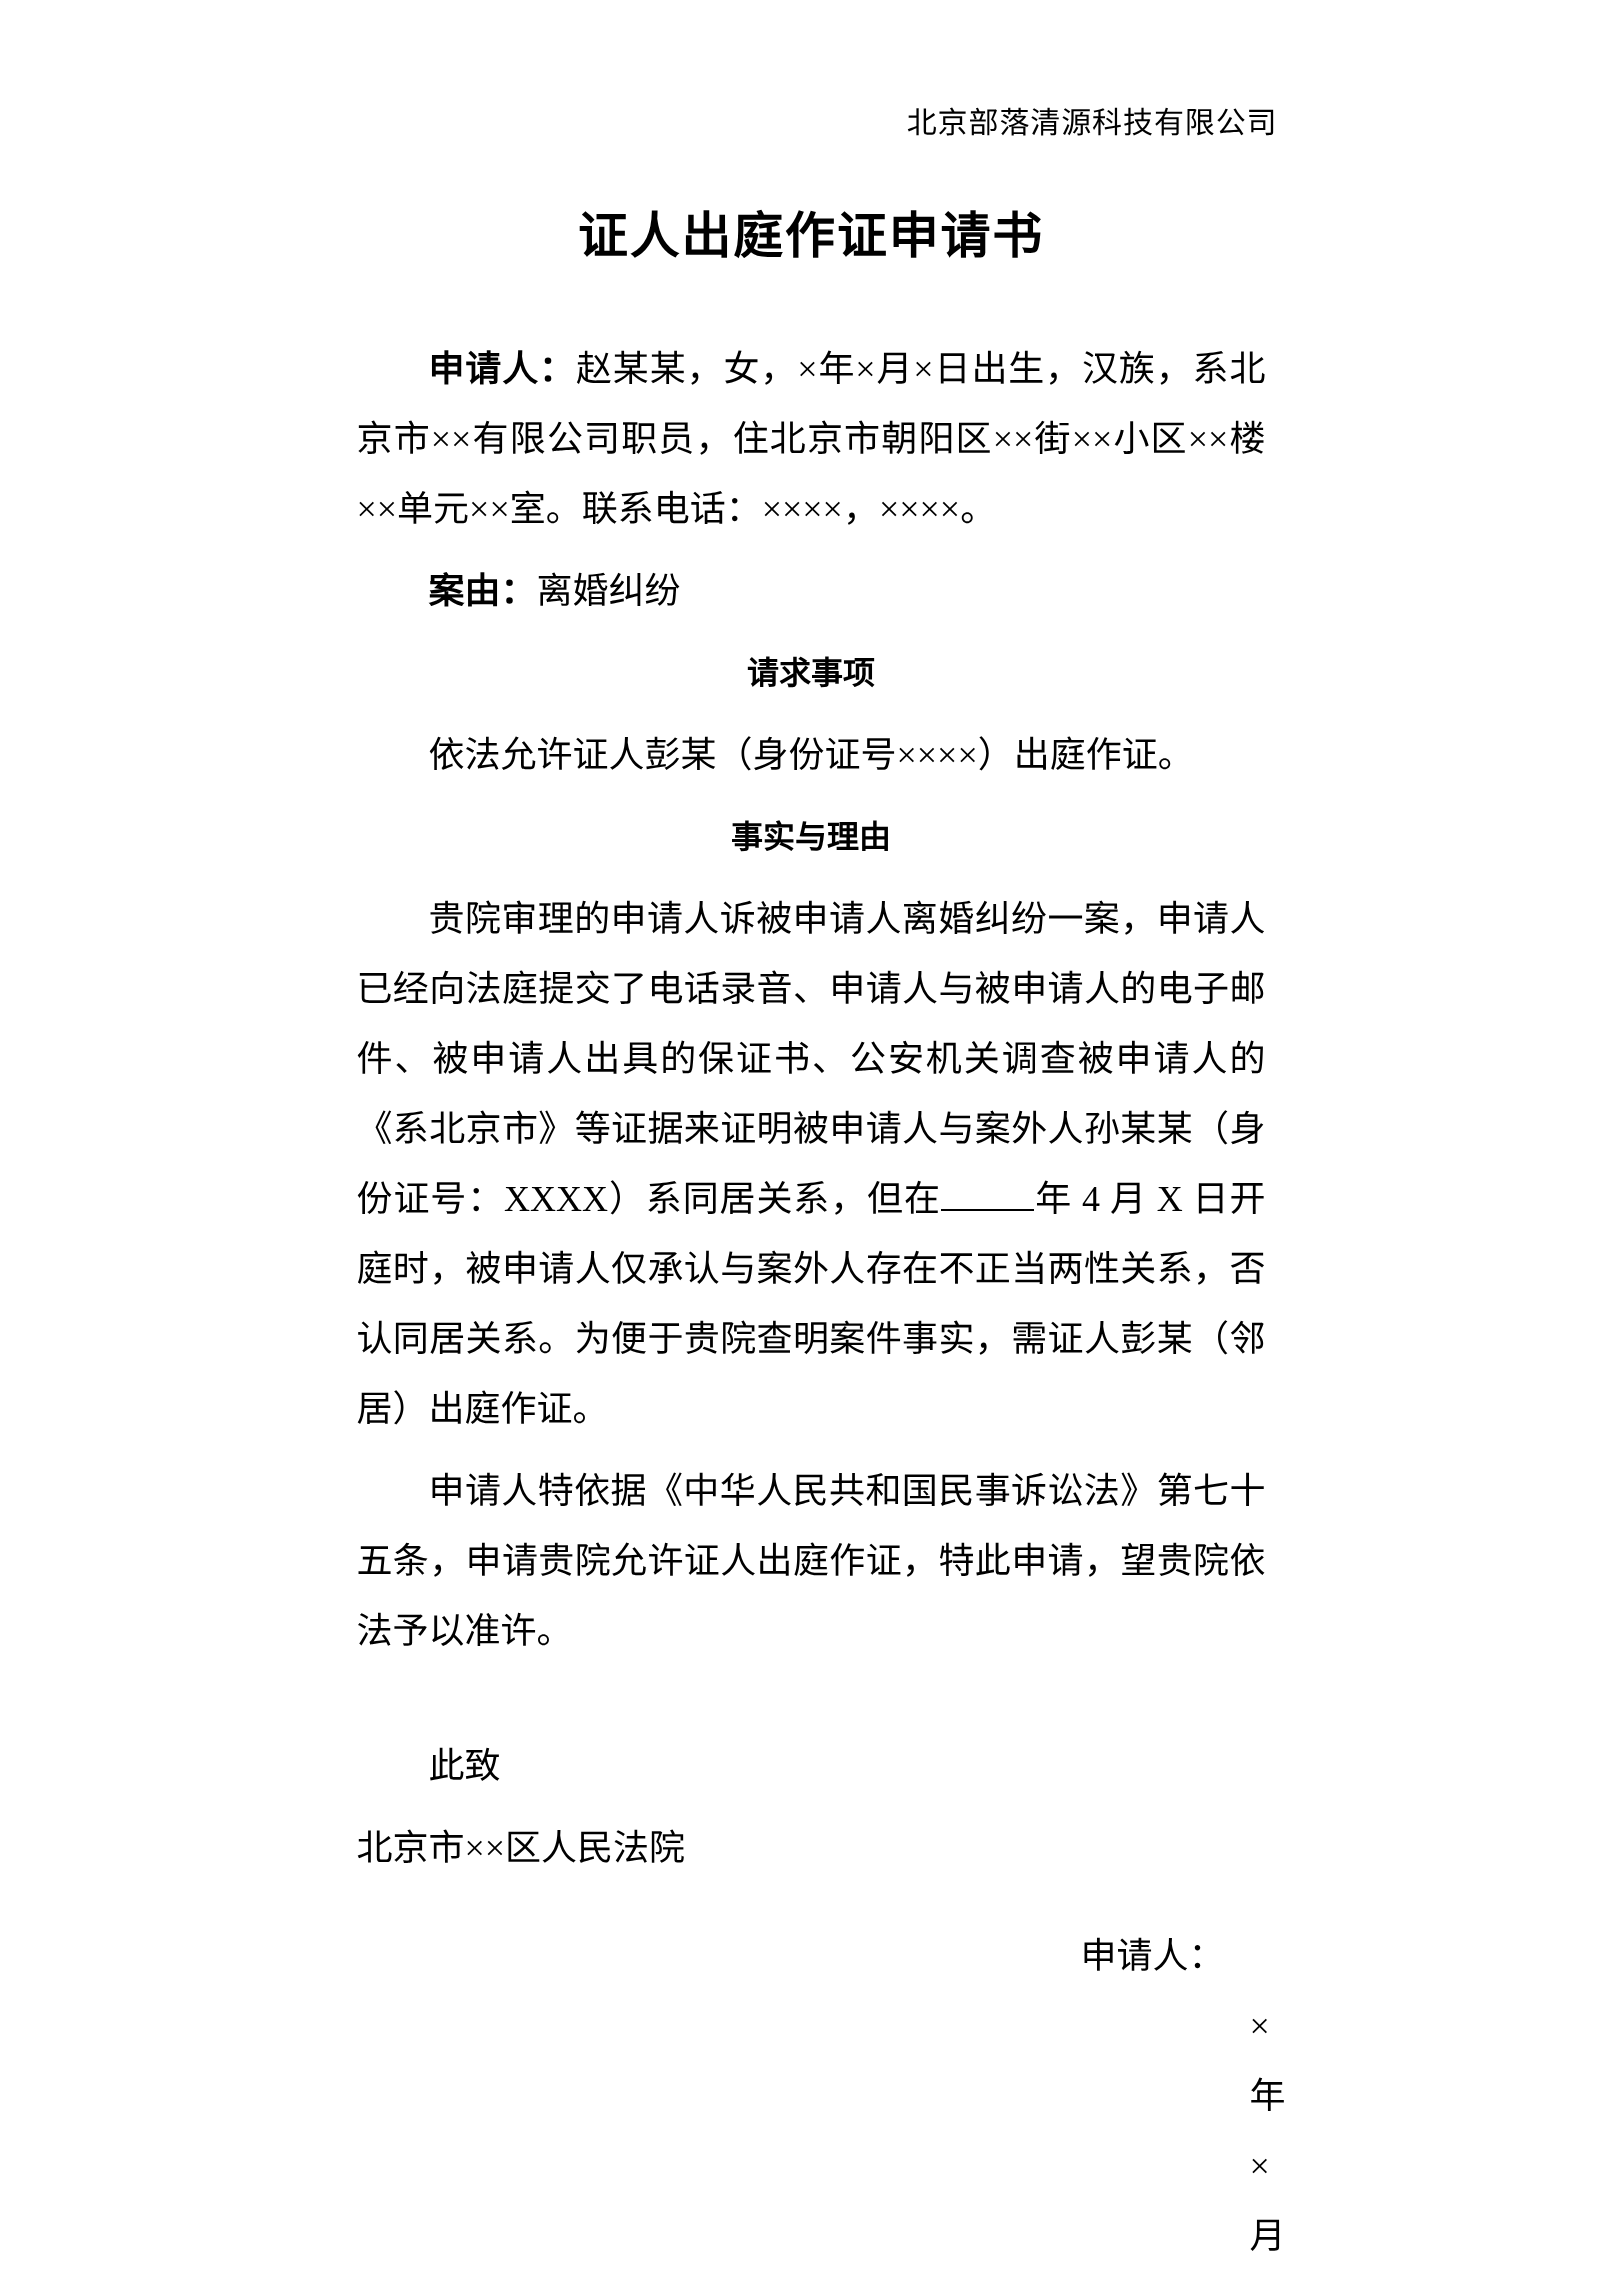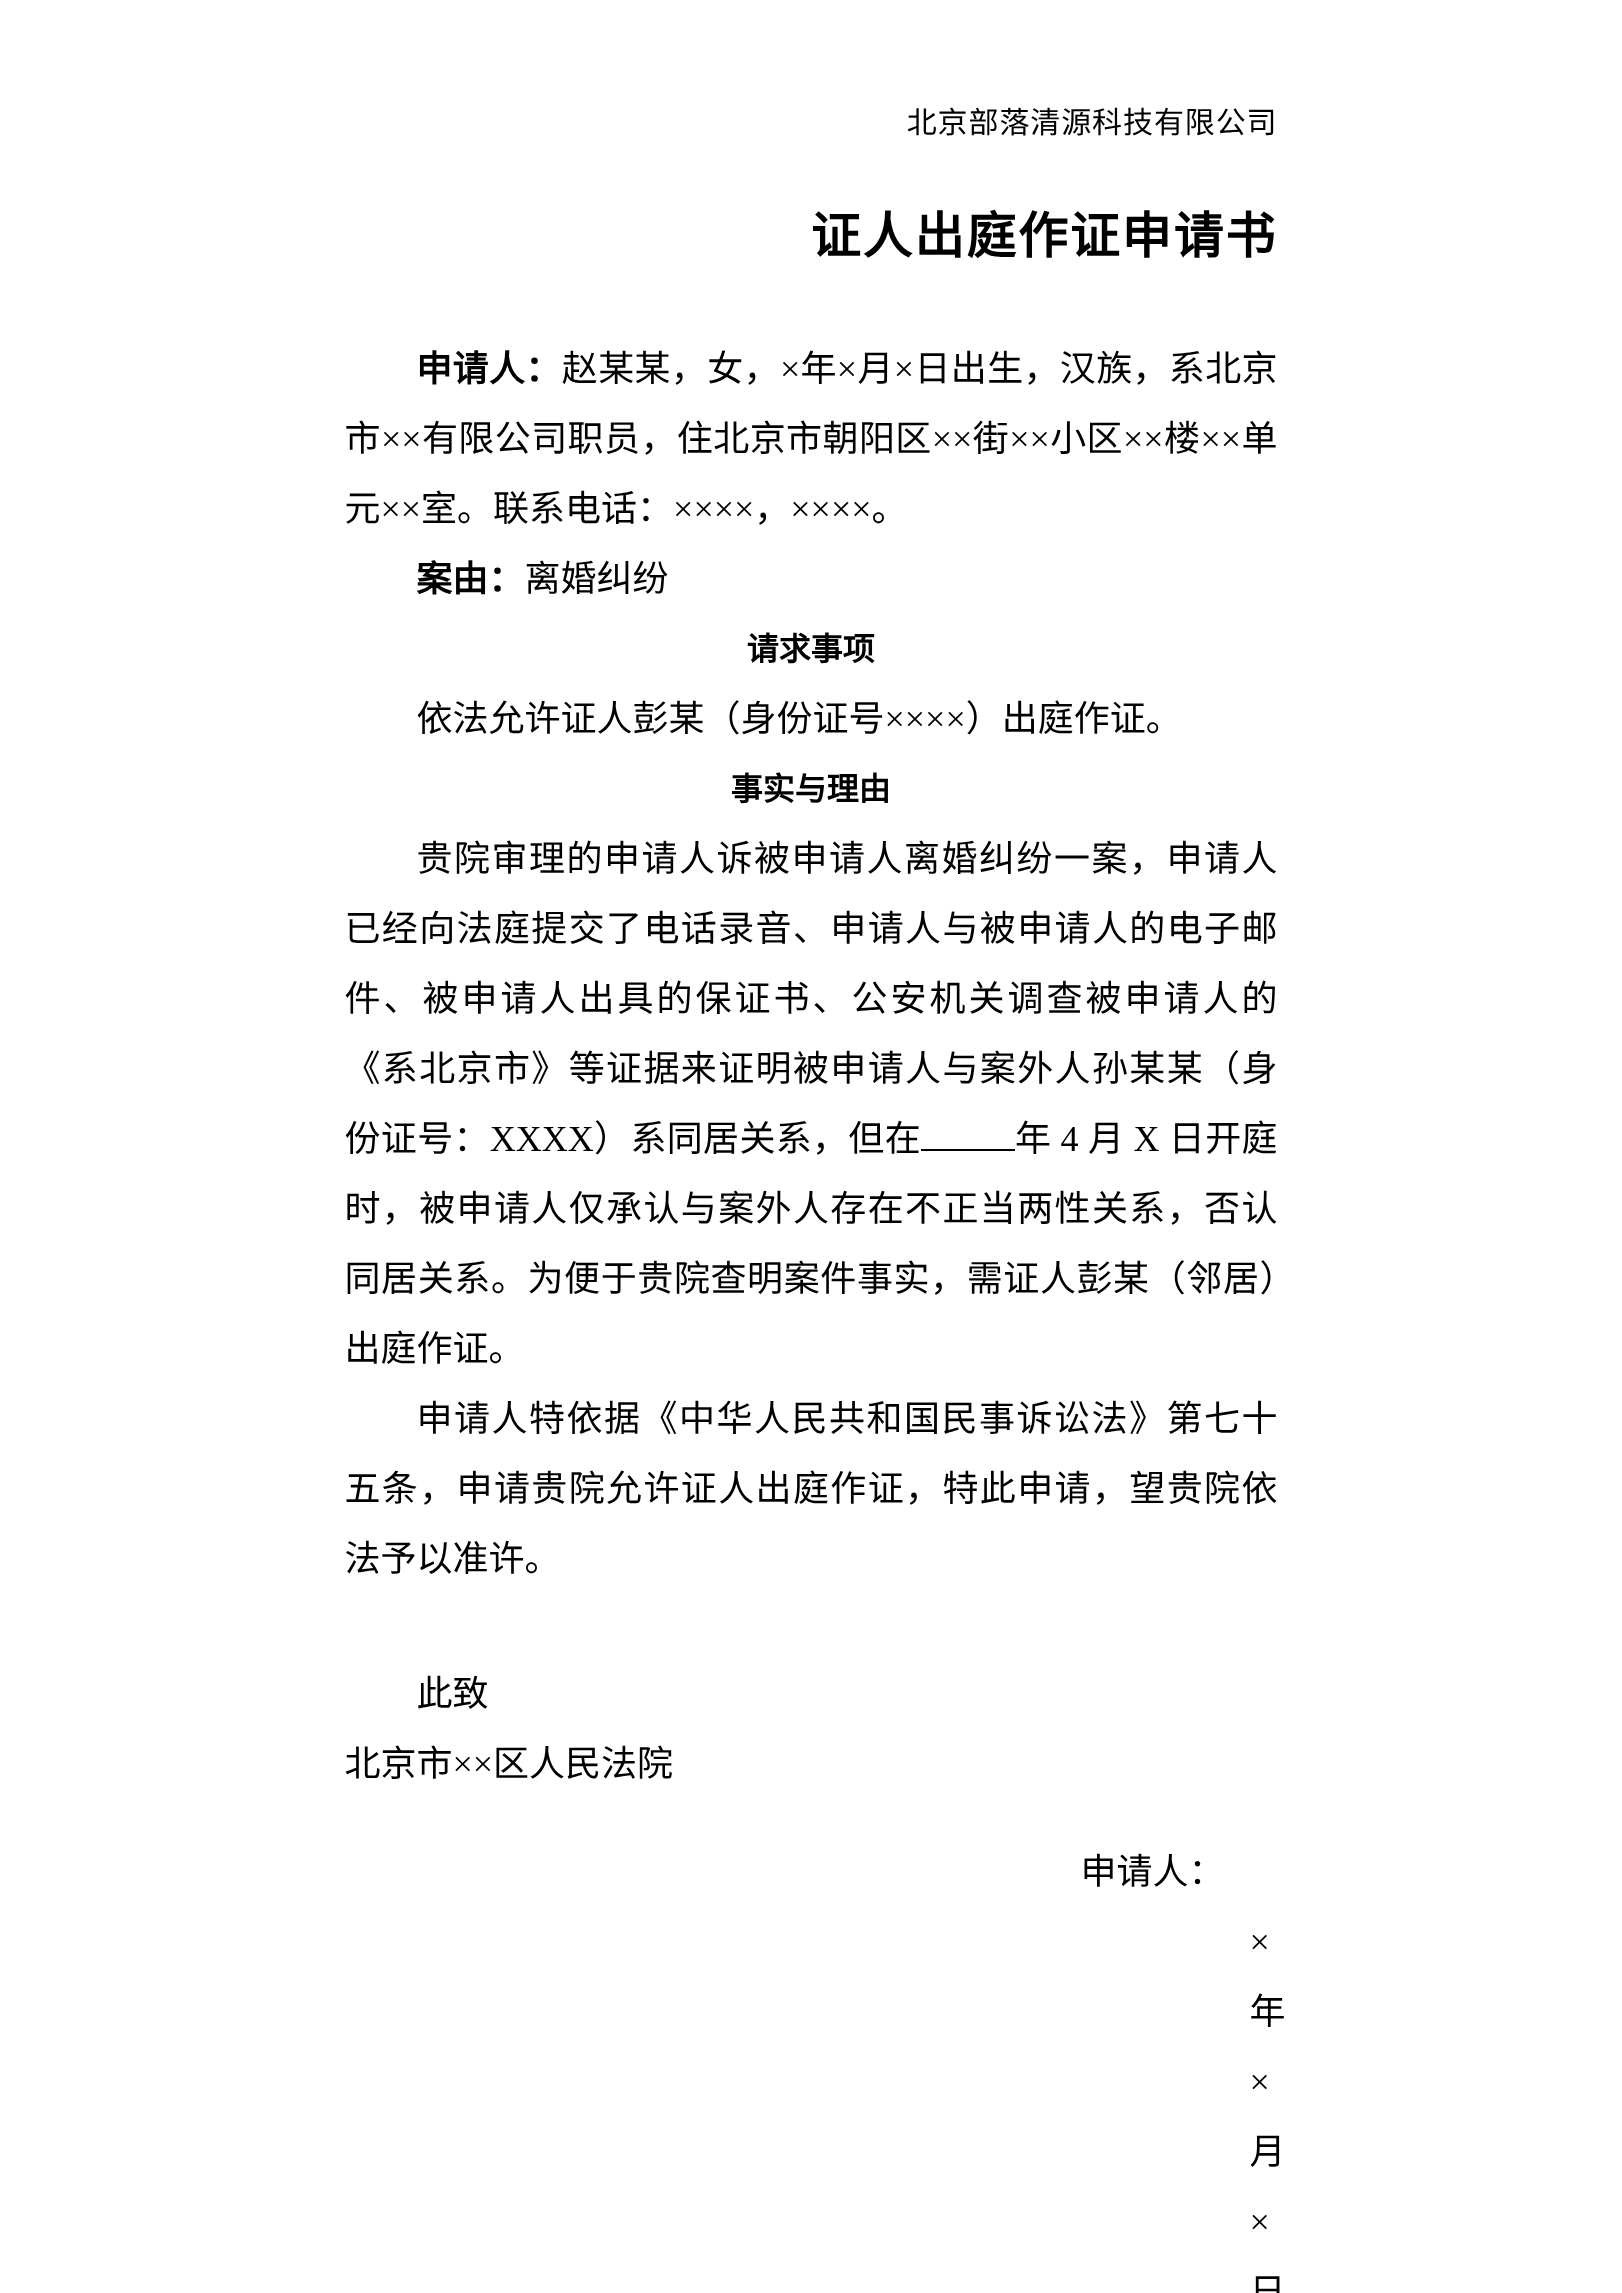--- a/index.html
+++ b/index.html
@@ -19,34 +19,34 @@
     color: #000000;
     overflow: hidden;
   }
   .doc-header {
     text-align: right;
     font-size: 30px;
     line-height: 42px;
     letter-spacing: 0.9px;
   }
   .doc-title {
-    text-align: right;
+    text-align: center;
     font-size: 50px;
     font-weight: bold;
     line-height: 65px;
     margin: 60px 0 65px 0;
     letter-spacing: 1.8px;
   }
   .body-text {
     font-size: 36px;
     line-height: 70px;
     text-align: justify;
   }
   .para {
-    margin: 0;
+    margin: 12px;
     text-indent: 2em;
   }
   .para.no-indent {
     text-indent: 0;
   }
   .label-bold {
     font-weight: bold;
   }
   .section-heading {
     margin: 0;

